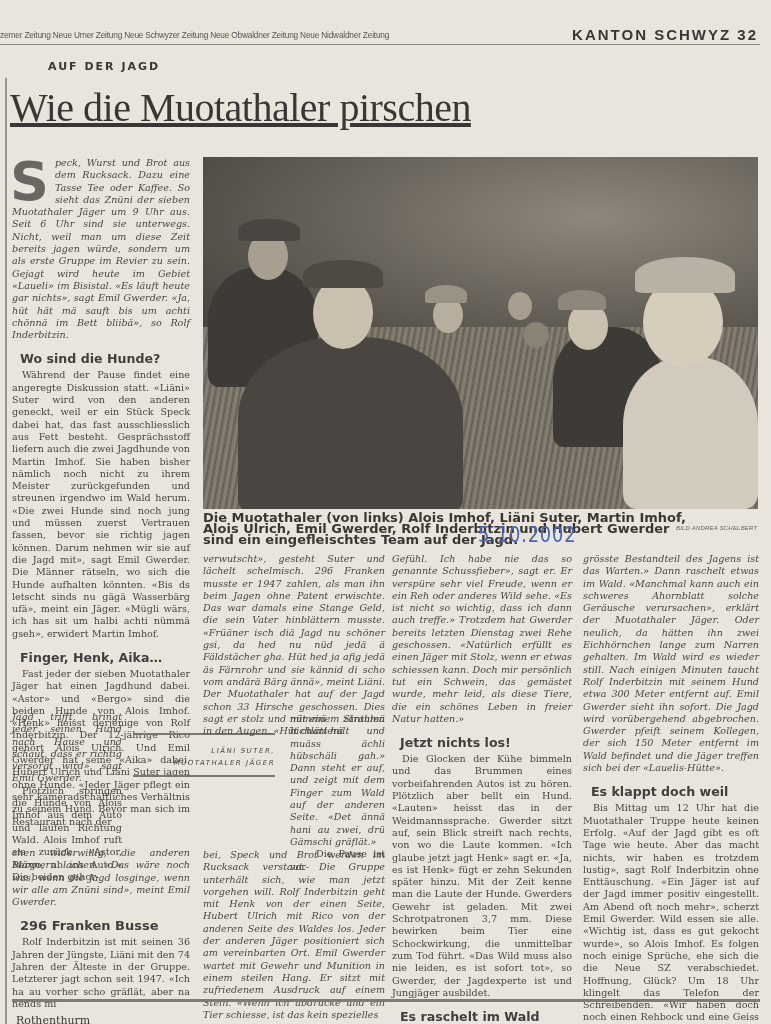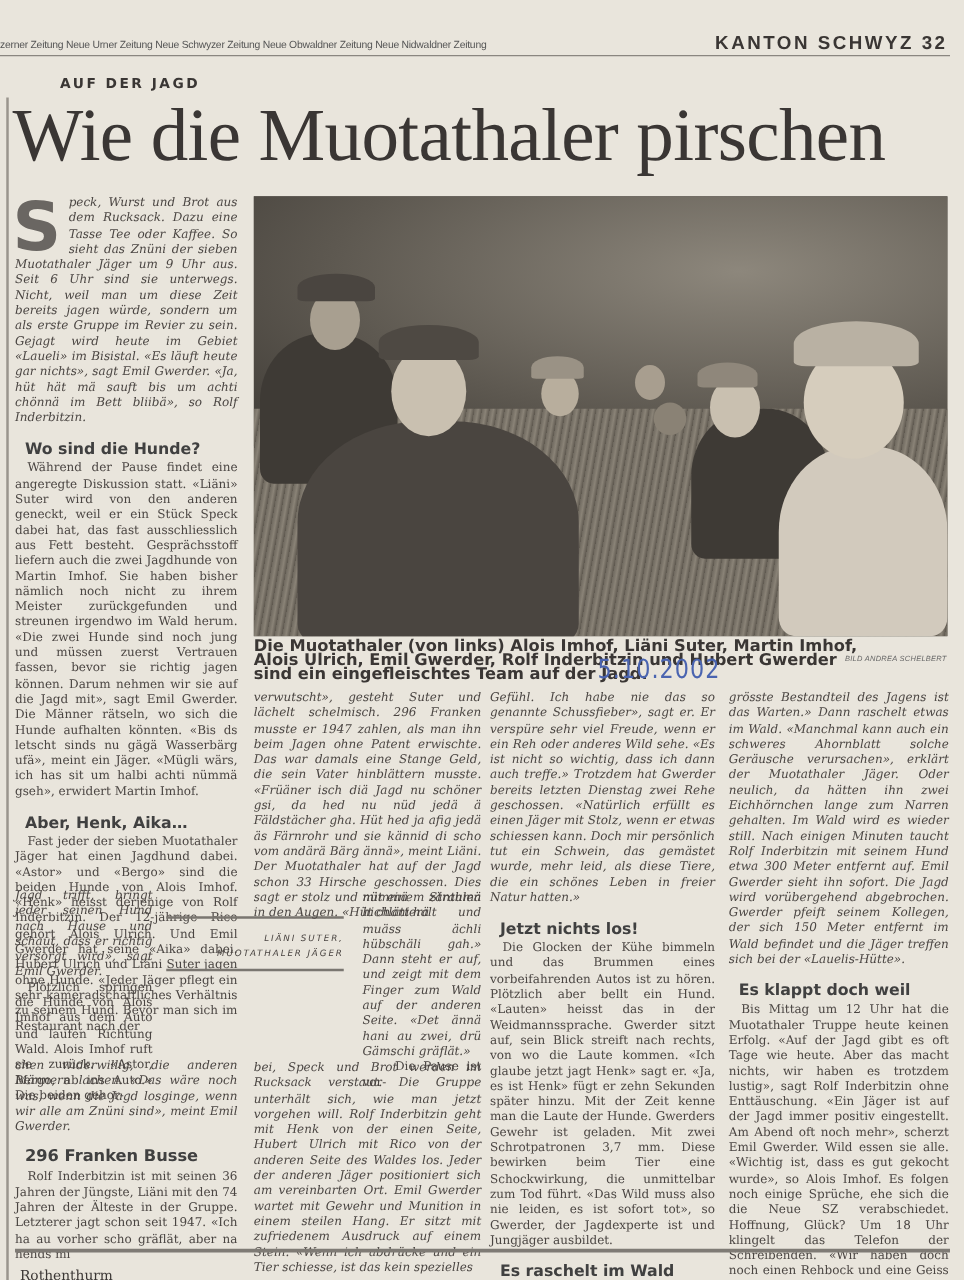--- a/index.html
+++ b/index.html
@@ -2,21 +2,21 @@
 <html><head>
 <meta charset="utf-8">
 <style>
   html,body{margin:0;padding:0;}
   body{width:771px;height:1024px;background:#e9e5dc;position:relative;overflow:hidden;color:#3a3634;font-family:"DejaVu Serif",serif;}
   .abs{position:absolute;}
   .masthead{left:0;top:28px;width:760px;height:16px;border-bottom:1px solid #8a8680;}
   .mast-papers{position:absolute;left:0;top:2px;font-family:"Liberation Sans",sans-serif;font-size:8.3px;color:#555;letter-spacing:-0.2px;white-space:nowrap;}
   .mast-section{position:absolute;right:2px;top:-2px;font-family:"Liberation Sans",sans-serif;font-weight:bold;font-size:15px;letter-spacing:2px;color:#3a3634;}
   .kicker{left:12px;top:60px;font-family:"DejaVu Sans",sans-serif;font-weight:bold;font-size:11px;letter-spacing:2px;color:#3a3634;margin-left:36px;}
-  .headline{left:10px;top:76px;font-family:"Liberation Serif",serif;font-size:60px;line-height:64px;color:#3a3634;letter-spacing:-0.5px;white-space:nowrap;}
+  .headline{left:10px;top:76px;font-family:"Liberation Serif",serif;font-size:40px;line-height:64px;color:#3a3634;letter-spacing:-0.5px;white-space:nowrap;text-decoration:underline;}
   .leftrule{left:5px;top:78px;width:2px;height:946px;background:#9a958d;}
   .col{position:absolute;font-family:"DejaVu Serif",serif;font-size:9.6px;line-height:12.3px;text-align:justify;color:#4a4542;}
   .col p{margin:0;text-indent:10px;}
   .col p.noind{text-indent:0;font-style:italic;}
   .subhead{font-family:"DejaVu Sans",sans-serif;font-weight:bold;font-size:12.6px;color:#404040;margin:10px 0 3px 8px;line-height:15px;}
   .dropcap{float:left;font-family:"DejaVu Sans",sans-serif;font-weight:bold;font-size:54px;line-height:46px;color:#6a6662;margin:2px 6px 0 -2px;}
   .photo{left:203px;top:157px;width:555px;height:352px;background:linear-gradient(180deg,#4a4540 0%,#6b655c 30%,#847d71 55%,#6a6358 75%,#5a544c 100%);overflow:hidden;}
   .photo .hill{position:absolute;left:0;top:0;width:555px;height:200px;background:radial-gradient(ellipse at 70% 30%,#8d877c 0%,#5d5850 60%,#3e3a35 100%);}
   .photo .grass{position:absolute;left:0;top:170px;width:555px;height:182px;background:repeating-linear-gradient(100deg,#6f695f 0px,#8a8377 3px,#5e584f 6px);}
   .person{position:absolute;border-radius:45% 45% 10% 10%;}
@@ -42,21 +42,21 @@
 <div class="abs leftrule"></div>
 
 <div class="abs kicker">AUF DER JAGD</div>
 <div class="abs headline">Wie die Muotathaler pirschen</div>
 
 <div class="col" style="left:12px;top:157px;width:178px;">
   <span class="dropcap">S</span>
   <p class="noind">peck, Wurst und Brot aus dem Rucksack. Dazu eine Tasse Tee oder Kaffee. So sieht das Znüni der sieben Muotathaler Jäger um 9 Uhr aus. Seit 6 Uhr sind sie unterwegs. Nicht, weil man um diese Zeit bereits jagen würde, sondern um als erste Gruppe im Revier zu sein. Gejagt wird heute im Gebiet «Laueli» im Bisistal. «Es läuft heute gar nichts», sagt Emil Gwerder. «Ja, hüt hät mä sauft bis um achti chönnä im Bett bliibä», so Rolf Inderbitzin.</p>
   <div class="subhead">Wo sind die Hunde?</div>
   <p>Während der Pause findet eine angeregte Diskussion statt. «Liäni» Suter wird von den anderen geneckt, weil er ein Stück Speck dabei hat, das fast ausschliesslich aus Fett besteht. Gesprächsstoff liefern auch die zwei Jagdhunde von Martin Imhof. Sie haben bisher nämlich noch nicht zu ihrem Meister zurückgefunden und streunen irgendwo im Wald herum. «Die zwei Hunde sind noch jung und müssen zuerst Vertrauen fassen, bevor sie richtig jagen können. Darum nehmen wir sie auf die Jagd mit», sagt Emil Gwerder. Die Männer rätseln, wo sich die Hunde aufhalten könnten. «Bis ds letscht sinds nu gägä Wasserbärg ufä», meint ein Jäger. «Mügli wärs, ich has sit um halbi achti nümmä gseh», erwidert Martin Imhof.</p>
-  <div class="subhead">Aber, Henk, Aika…</div>
+  <div class="subhead">Finger, Henk, Aika…</div>
   <p>Fast jeder der sieben Muotathaler Jäger hat einen Jagdhund dabei. «Astor» und «Bergo» sind die beiden Hunde von Alois Imhof. «Henk» heisst derjenige von Rolf Inderbitzin. Der 12-jährige Rico gehört Alois Ulrich. Und Emil Gwerder hat seine «Aika» dabei. Hubert Ulrich und Liäni Suter jagen ohne Hunde. «Jeder Jäger pflegt ein sehr kameradschaftliches Verhältnis zu seinem Hund. Bevor man sich im Restaurant nach der</p>
 </div>
 
 <div class="col" style="left:12px;top:711px;width:110px;">
   <p class="noind">Jagd trifft, bringt jeder seinen Hund nach Hause und schaut, dass er richtig versorgt wird», sagt Emil Gwerder.</p>
   <p>Plötzlich springen die Hunde von Alois Imhof aus dem Auto und laufen Richtung Wald. Alois Imhof ruft sie zurück. «Astor, Bergo, ab ins Auto.» Die beiden gehor-</p>
 </div>
 
 <div class="col" style="left:12px;top:847px;width:178px;">
   <p class="noind">chen widerwillig, die anderen Männern lachen. «Das wäre noch was, wenn die Jagd losginge, wenn wir alle am Znüni sind», meint Emil Gwerder.</p>

